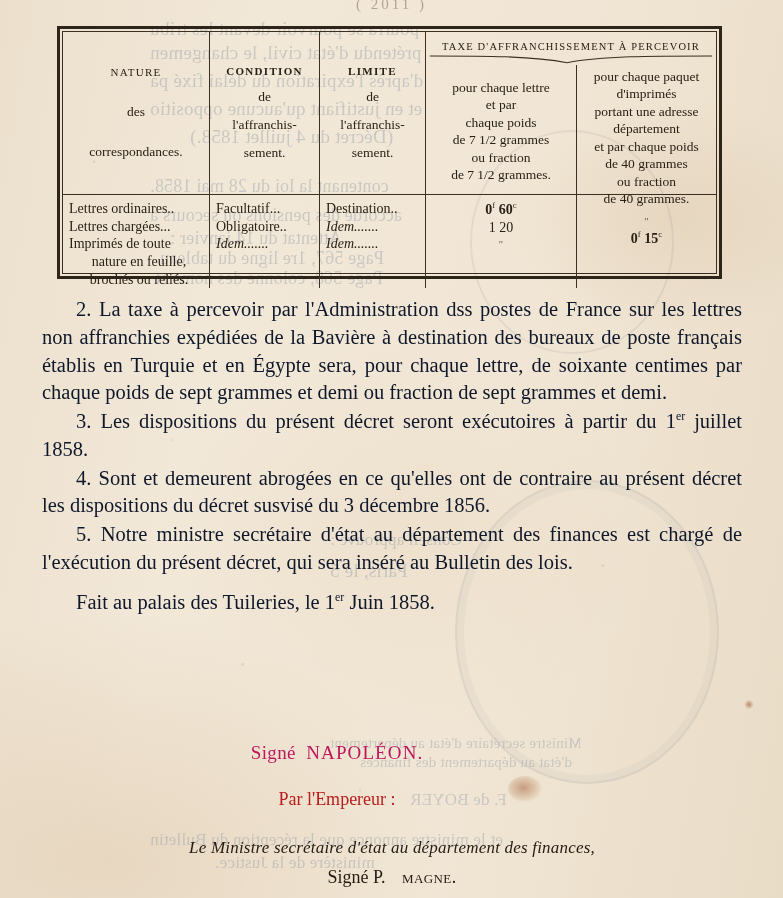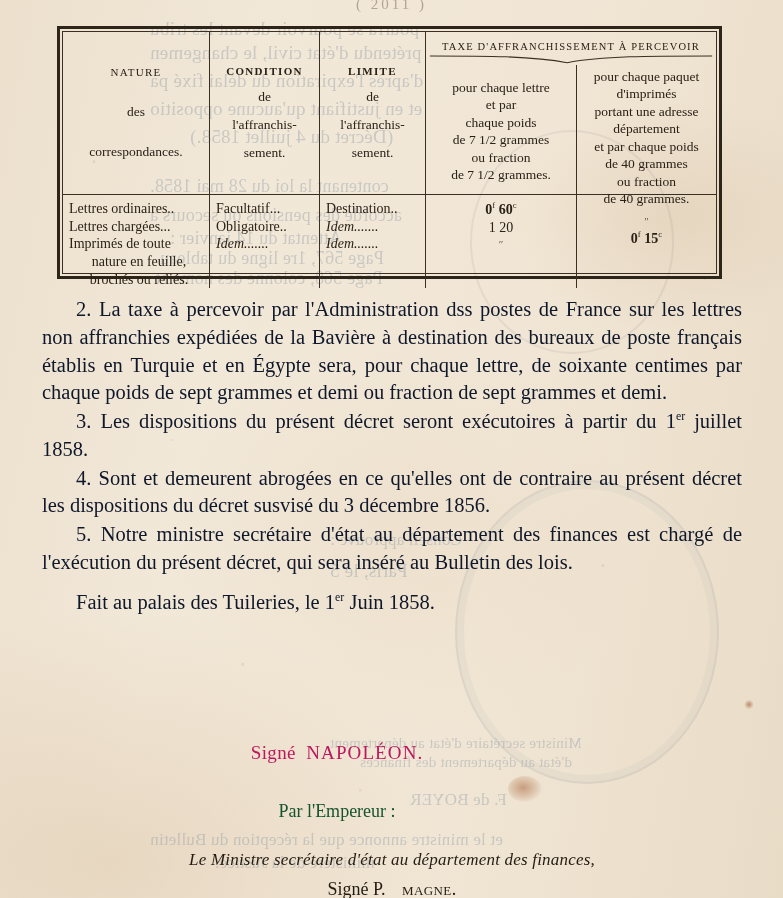--- a/index.html
+++ b/index.html
@@ -263,22 +263,22 @@
   }
   #sig-napoleon {
     font-size: 19px;
     letter-spacing: .4px;
     margin-right: 110px;
     color: #be185d;
   }
   #sig-napoleon .nm { letter-spacing: 1.1px; }
   #sig-par {
     font-size: 18px;
-    margin: 37px 110px 0 0;
-    color: #14532d;
+    margin: 25px 110px 0 0;
+    color: #b91c1c;
   }
   #sig-title {
     font-style: italic;
     font-size: 17px;
     margin: 28px 0 0 0;
     letter-spacing: .2px;
     color: #241c13;
   }
   #sig-magne {
     font-size: 18px;

